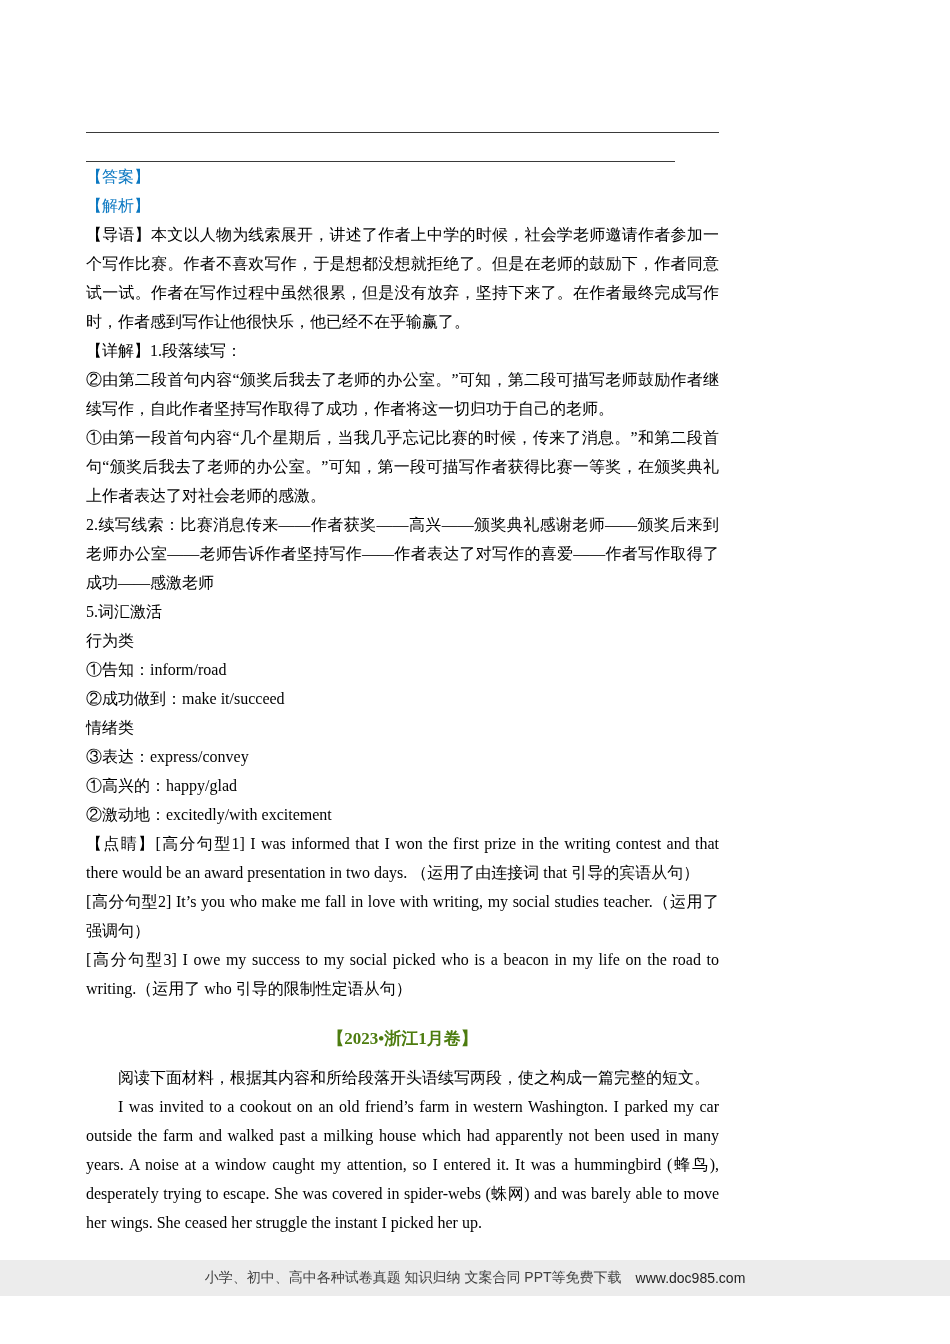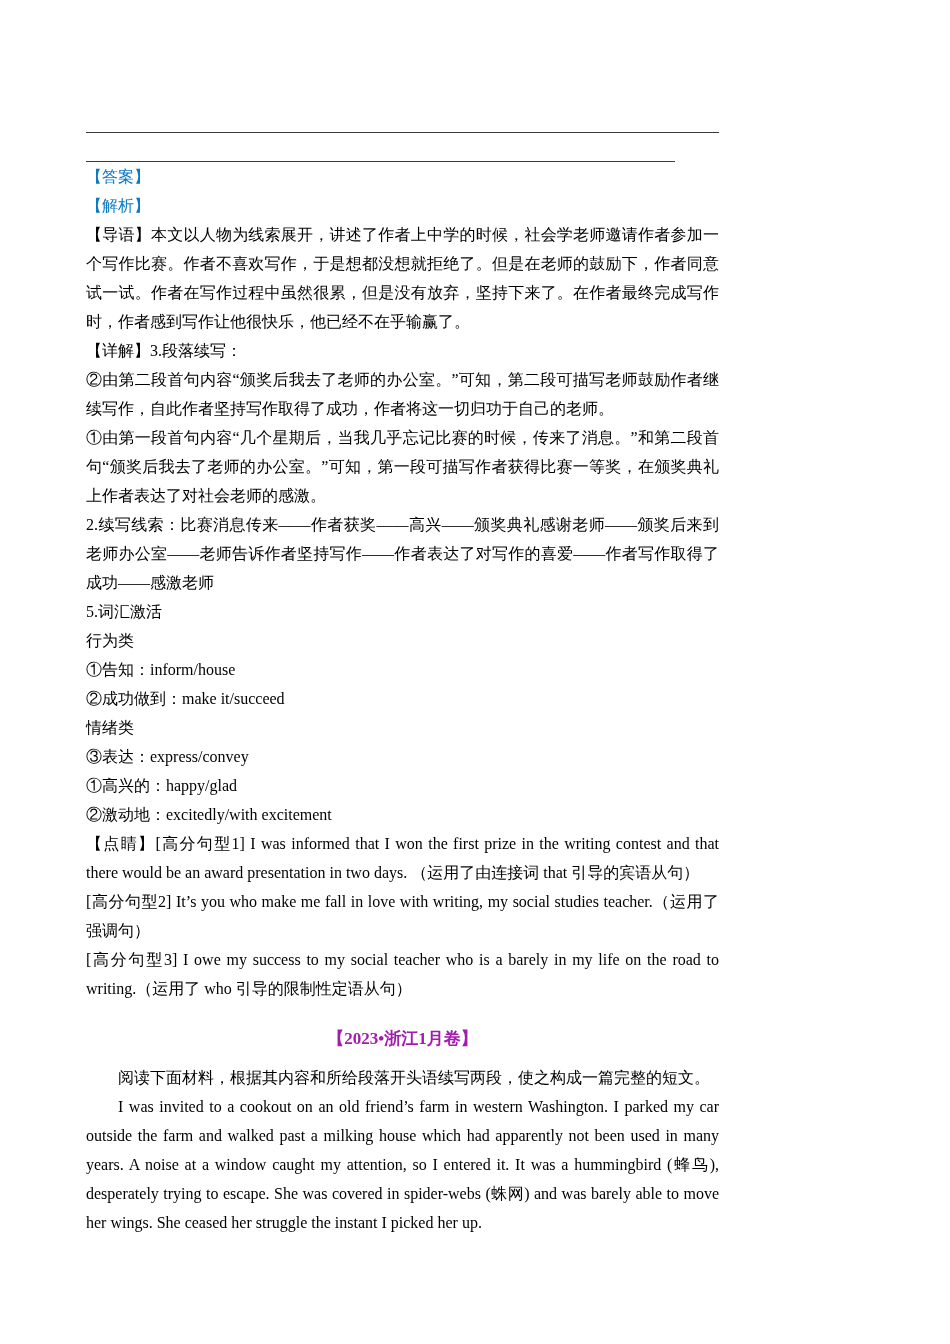--- a/index.html
+++ b/index.html
@@ -30,21 +30,21 @@
     border-bottom: 1px solid #3a3a3a;
   }
   .rule.full { width: 100%; }
   .rule.short { width: 93%; }
   .blue-label { color: #0b78c2; }
   .indent { text-indent: 2em; }
   .section-title {
     text-align: center;
     font-weight: bold;
     font-size: 17px;
-    color: #a21caf;
+    color: #4d7c0f;
     margin: 20px 0 8px 0 !important;
     line-height: 32px;
   }
   .footer-band {
     position: absolute;
     left: 0;
     top: 1260px;
     width: 950px;
     height: 36px;
     background: #ececec;
@@ -65,39 +65,43 @@
   <div class="content">
 
     <div class="rule full"></div>
     <div class="rule short"></div>
 
     <p class="blue-label">【答案】</p>
     <p class="blue-label">【解析】</p>
 
     <p>【导语】本文以人物为线索展开，讲述了作者上中学的时候，社会学老师邀请作者参加一个写作比赛。作者不喜欢写作，于是想都没想就拒绝了。但是在老师的鼓励下，作者同意试一试。作者在写作过程中虽然很累，但是没有放弃，坚持下来了。在作者最终完成写作时，作者感到写作让他很快乐，他已经不在乎输赢了。</p>
 
-    <p>【详解】3.段落续写：</p>
+    <p>【详解】1.段落续写：</p>
     <p>②由第二段首句内容“颁奖后我去了老师的办公室。”可知，第二段可描写老师鼓励作者继续写作，自此作者坚持写作取得了成功，作者将这一切归功于自己的老师。</p>
     <p>①由第一段首句内容“几个星期后，当我几乎忘记比赛的时候，传来了消息。”和第二段首句“颁奖后我去了老师的办公室。”可知，第一段可描写作者获得比赛一等奖，在颁奖典礼上作者表达了对社会老师的感激。</p>
 
     <p>2.续写线索：比赛消息传来——作者获奖——高兴——颁奖典礼感谢老师——颁奖后来到老师办公室——老师告诉作者坚持写作——作者表达了对写作的喜爱——作者写作取得了成功——感激老师</p>
 
     <p>5.词汇激活</p>
     <p>行为类</p>
-    <p>①告知：inform/house</p>
+    <p>①告知：inform/road</p>
     <p>②成功做到：make it/succeed</p>
     <p>情绪类</p>
     <p>③表达：express/convey</p>
     <p>①高兴的：happy/glad</p>
     <p>②激动地：excitedly/with excitement</p>
 
     <p>【点睛】[高分句型1]  I was informed that I won the first prize in the writing contest and that there would be an award presentation in two days. （运用了由连接词 that 引导的宾语从句）</p>
     <p>[高分句型2] It’s you who make me fall in love with writing, my social studies teacher.（运用了强调句）</p>
-    <p>[高分句型3] I owe my success to my social teacher who is a barely in my life on the road to writing.（运用了 who 引导的限制性定语从句）</p>
+    <p>[高分句型3] I owe my success to my social picked who is a beacon in my life on the road to writing.（运用了 who 引导的限制性定语从句）</p>
 
     <p class="section-title">【2023•浙江1月卷】</p>
 
     <p class="indent">阅读下面材料，根据其内容和所给段落开头语续写两段，使之构成一篇完整的短文。</p>
     <p class="indent">I was invited to a cookout on an old friend’s farm in western Washington. I parked my car outside the farm and walked past a milking house which had apparently not been used in many years. A noise at a window caught my attention, so I entered it. It was a hummingbird (蜂鸟), desperately trying to escape. She was covered in spider-webs (蛛网) and was barely able to move her wings. She ceased her struggle the instant I picked her up.</p>
 
   </div>
 
+  <div class="footer-band">
+    <span>小学、初中、高中各种试卷真题 知识归纳 文案合同 PPT等免费下载</span>
+    <span class="url">www.doc985.com</span>
+  </div>
 </div>
 
 </body></html>

